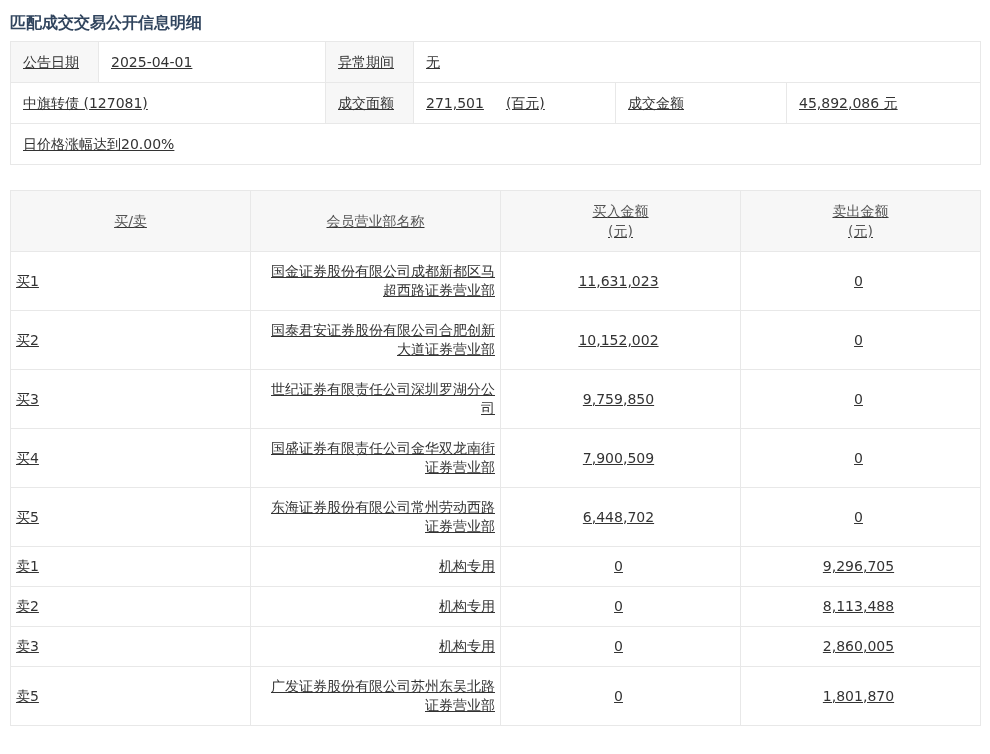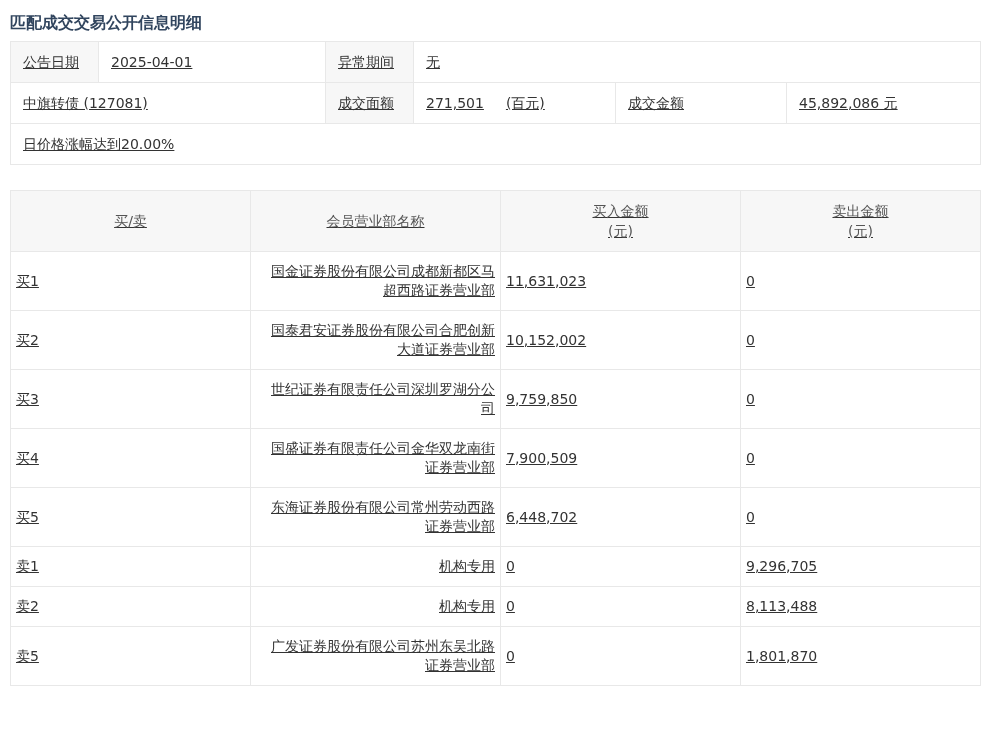--- a/index.html
+++ b/index.html
@@ -34,21 +34,21 @@
   .main-table{margin-top:25px;}
   .main-table thead th{
     background:var(--label-bg);
     font-weight:400;color:var(--muted);
     text-align:center;vertical-align:middle;
     padding:10px 5px;height:60px;
   }
   .main-table tbody td{padding:10px 5px;line-height:19px;vertical-align:middle;}
   .main-table tbody td.side{text-align:left;}
   .main-table tbody td.name{text-align:right;padding:10px 5px 10px 7px;word-break:break-all;}
-  .main-table tbody td.amount{text-align:left;padding-right:9px;}
+  .main-table tbody td.amount{text-align:center;padding-right:9px;}
 </style>
 </head>
 <body>
 
 <div class="page">
 
   <h1 class="page-title">匹配成交交易公开信息明细</h1>
 
   <table class="info-table">
     <colgroup>
@@ -137,20 +137,26 @@
           <td class="amount buy">0</td>
           <td class="amount sell">9,296,705</td>
         </tr>
         <tr>
           <td class="side">卖2</td>
           <td class="name">机构专用</td>
           <td class="amount buy">0</td>
           <td class="amount sell">8,113,488</td>
         </tr>
         <tr>
+          <td class="side">卖3</td>
+          <td class="name">机构专用</td>
+          <td class="amount buy">0</td>
+          <td class="amount sell">2,860,005</td>
+        </tr>
+        <tr>
           <td class="side">卖5</td>
           <td class="name">广发证券股份有限公司苏州东吴北路证券营业部</td>
           <td class="amount buy">0</td>
           <td class="amount sell">1,801,870</td>
         </tr>
       </tbody>
   </table>
 
 </div>
 

